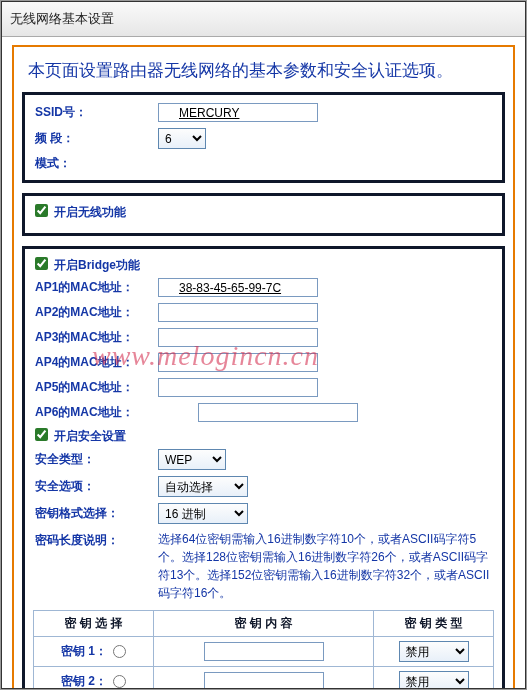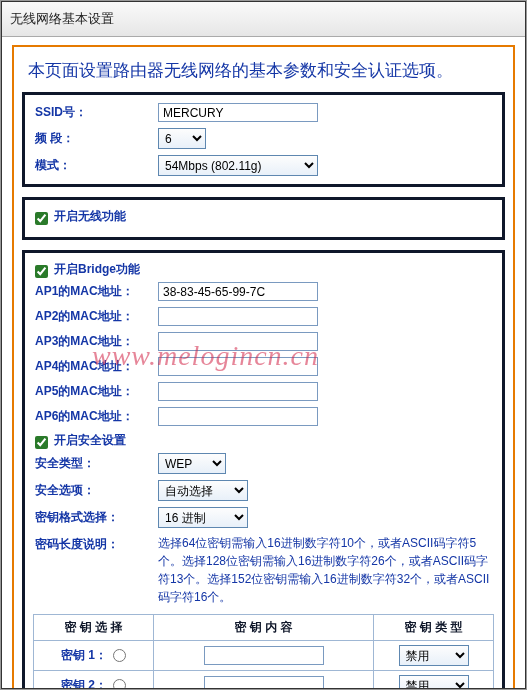--- a/index.html
+++ b/index.html
@@ -46,48 +46,49 @@
 .group {
   border: 3px solid #0f172a;
   padding: 8px 8px 8px 8px;
   margin-bottom: 10px;
 }
 .row {
   display: flex;
   align-items: center;
   margin-bottom: 6px;
 }
-.row:last-child { margin-bottom: 0; }
+.row:last-child { margin-bottom: 0; gap: 40px; }
 .lbl {
   width: 125px;
   color: #1436a6;
   font-weight: bold;
   text-align: left;
   padding-left: 2px;
 }
 input[type="text"] {
   border: 1px solid #7a9ac0;
   height: 19px;
-  padding: 1px 4px;
+  padding: 1px 20px;
   font-size: 12px;
   font-family: inherit;
   width: 150px;
+  text-decoration: underline;
 }
 input[type="text"].wide { width: 160px; }
 select {
   border: 1px solid #5e87b0;
   background: linear-gradient(#fdfdfd, #e8f0f9);
   height: 21px;
   font-size: 12px;
   font-family: inherit;
   padding: 1px 2px;
 }
 .chk-row {
   display: flex;
-  align-items: flex-end;
+  align-items: flex-start;
   margin-bottom: 4px;
   padding-left: 2px;
 }
 .chk-row input[type="checkbox"] {
   margin-right: 6px;
   accent-color: #2a7a2a;
   width: 13px; height: 13px;
 }
 .chk-row label {
   color: #1436a6;
@@ -151,23 +152,20 @@
           <input type="text" class="wide" value="MERCURY" style="">
         </div>
         <div class="row">
           <span class="lbl">频 段：</span>
           <select style="width:48px">
             <option>6</option>
           </select>
         </div>
         <div class="row">
           <span class="lbl">模式：</span>
-          <select style="width:160px">
-            <option>54Mbps (802.11g)</option>
-          </select>
         </div>
       </div>
 
       <div class="group">
         <div class="chk-row">
           <input type="checkbox" checked="" style="">
           <label>开启无线功能</label>
         </div>
       </div>
 

